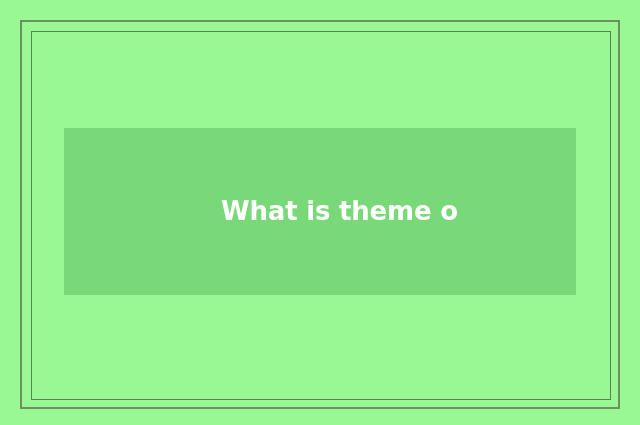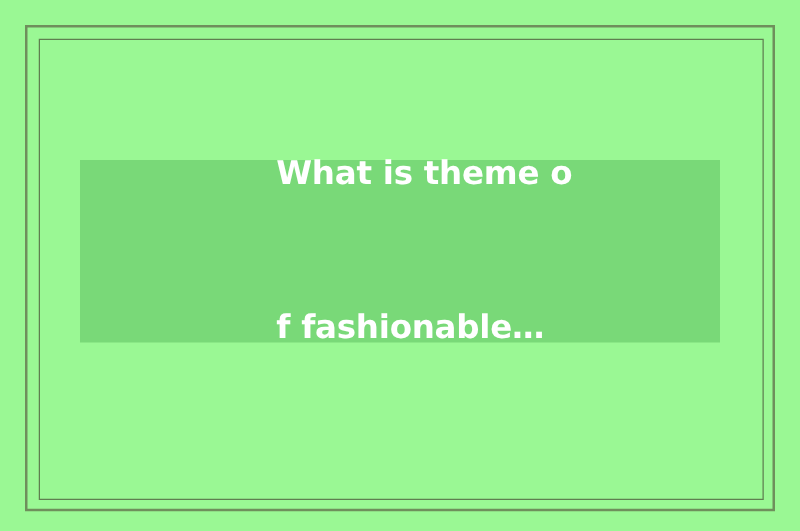--- a/index.html
+++ b/index.html
@@ -46,21 +46,21 @@
     box-sizing: border-box;
     pointer-events: none;
   }
 
   
   .panel {
     position: absolute;
     left: 64px;
     top: 128px;
     width: 512px;
-    height: 146px;
+    height: 167px;
     background: rgba(76, 175, 80, 0.42);
     box-sizing: border-box;
     display: flex;
     flex-direction: column;
     justify-content: center;
     align-items: flex-start;
     padding-left: 157px;
     padding-right: 20px;
   }
 
@@ -86,17 +86,16 @@
 <body>
 
 <div class="canvas">
 
   <div class="frame-outer"></div>
   <div class="frame-inner"></div>
 
   <div class="panel">
     <div class="headline">
       <span class="headline-line">What is theme o</span>
-      <span class="headline-line">f fashionable…</span>
     </div>
   </div>
 
 </div>
 
 </body></html>

